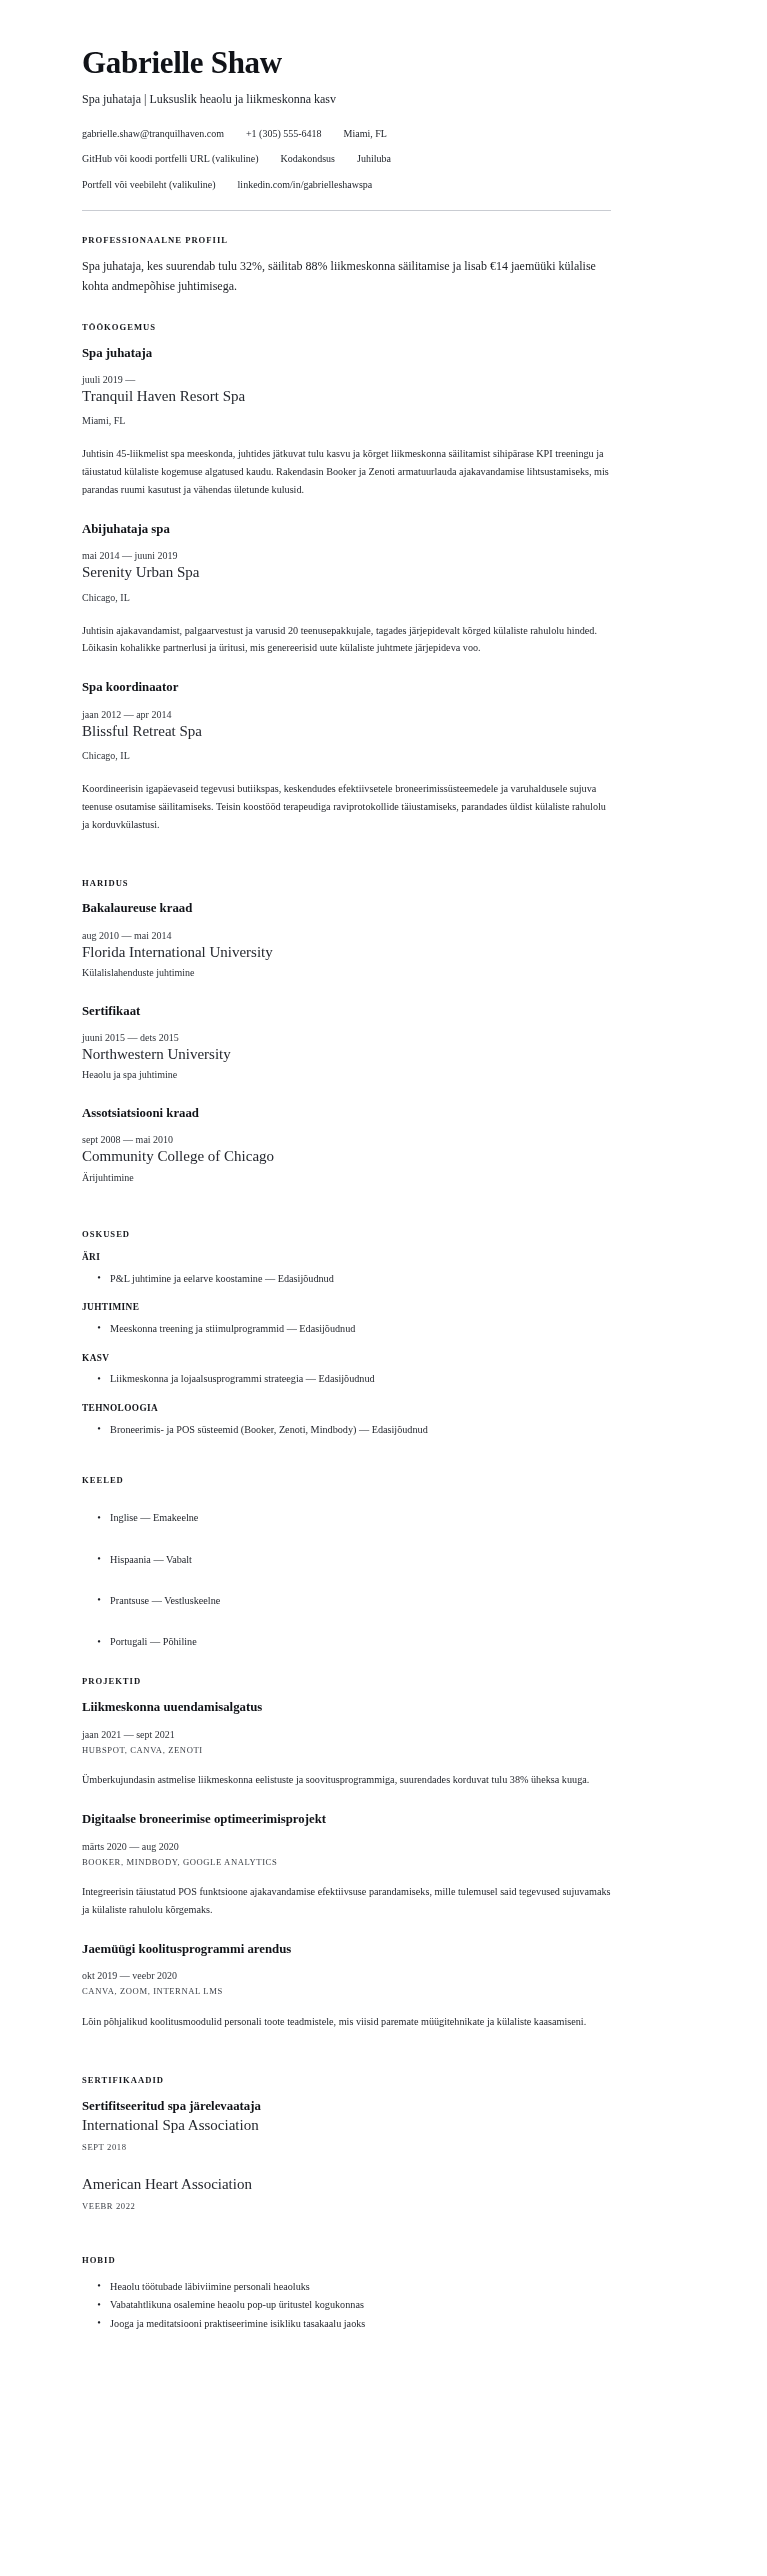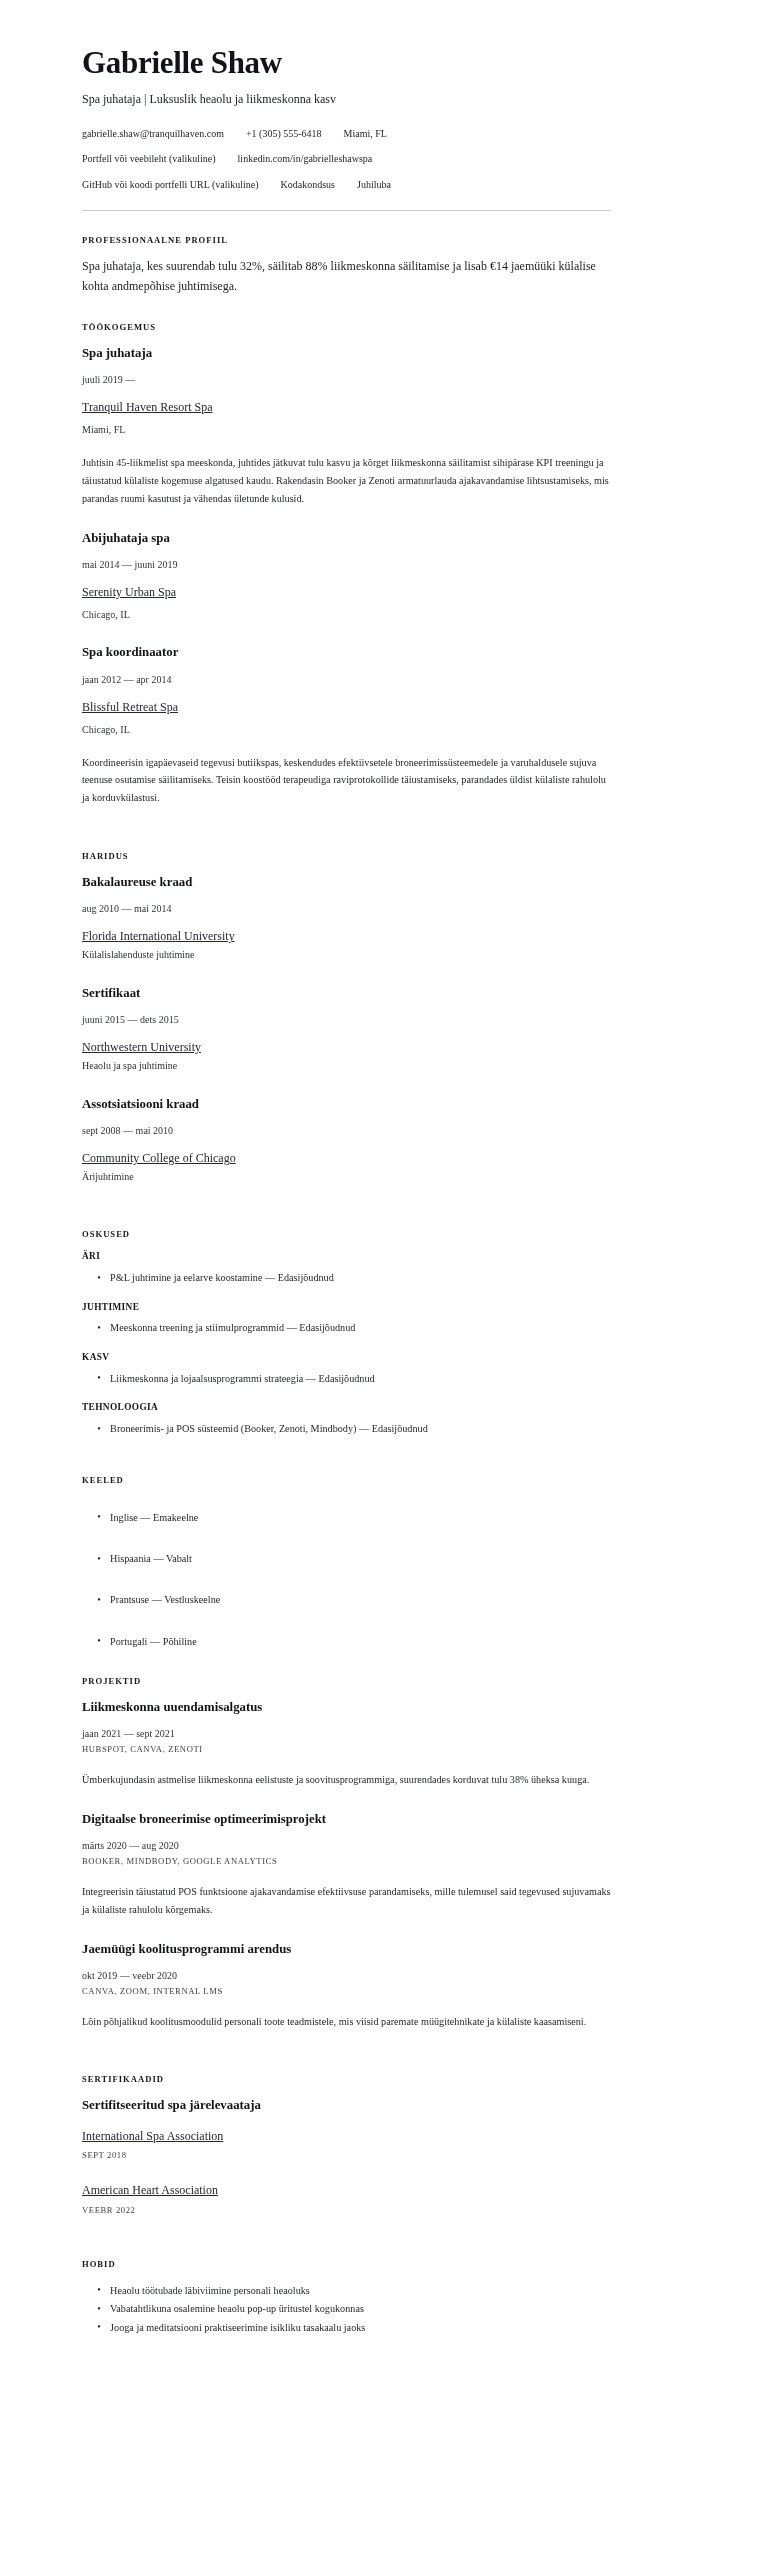--- a/index.html
+++ b/index.html
@@ -81,25 +81,24 @@
     color: #111318;
     line-height: 1.3;
   }
   .entry-date {
     font-size: 10px;
     color: #30343b;
     white-space: nowrap;
     flex: 0 0 auto;
   }
   .entry-org {
-    font-size: 12px;
+    font-size: 15px;
     color: #25282f;
-    margin-top: 14px;
+    margin-top: 1px;
     line-height: 1.45;
-    text-decoration: underline;
   }
   .entry-loc {
     font-size: 10px;
     color: #30343b;
     margin-top: 6.4px;
     line-height: 1.45;
   }
   .entry-sub {
     font-size: 10px;
     color: #2b2f36;
@@ -163,29 +162,29 @@
     <h1 class="name">Gabrielle Shaw</h1>
     <div class="headline">Spa juhataja | Luksuslik heaolu ja liikmeskonna kasv</div>
 
     <div class="contact-row">
       <span class="ci">gabrielle.shaw@tranquilhaven.com</span>
       <span class="ci">+1 (305) 555-6418</span>
       <span class="ci">Miami, FL</span>
     </div>
 
     <div class="contact-row">
-      <span class="ci">Portfell või veebileht (valikuline)</span>
-      <span class="ci">linkedin.com/in/gabrielleshawspa</span>
-    </div>
-
-    <div class="contact-row">
       <span class="ci">GitHub või koodi portfelli URL (valikuline)</span>
       <span class="ci">Kodakondsus</span>
       <span class="ci">Juhiluba</span>
     </div>
+
+    <div class="contact-row">
+      <span class="ci">Portfell või veebileht (valikuline)</span>
+      <span class="ci">linkedin.com/in/gabrielleshawspa</span>
+    </div>
   </div>
 
   <hr class="rule">
 
   <div class="section">
     <div class="section-title">PROFESSIONAALNE PROFIIL</div>
     <p class="summary">Spa juhataja, kes suurendab tulu 32%, säilitab 88% liikmeskonna säilitamise ja lisab €14 jaemüüki külalise kohta andmepõhise juhtimisega.</p>
   </div>
 
   <div class="section-gap"></div>
@@ -203,20 +202,21 @@
       <div class="entry-body">Juhtisin 45-liikmelist spa meeskonda, juhtides jätkuvat tulu kasvu ja kõrget liikmeskonna säilitamist sihipärase KPI treeningu ja täiustatud külaliste kogemuse algatused kaudu. Rakendasin Booker ja Zenoti armatuurlauda ajakavandamise lihtsustamiseks, mis parandas ruumi kasutust ja vähendas ületunde kulusid.</div>
     </div>
 
     <div class="entry">
       <div class="entry-head">
         <span class="entry-title">Abijuhataja spa</span>
         <span class="entry-date">mai 2014 — juuni 2019</span>
       </div>
       <div class="entry-org">Serenity Urban Spa</div>
       <div class="entry-loc">Chicago, IL</div>
+      <div class="entry-body">Juhtisin ajakavandamist, palgaarvestust ja varusid 20 teenusepakkujale, tagades järjepidevalt kõrged külaliste rahulolu hinded. Lõikasin kohalikke partnerlusi ja üritusi, mis genereerisid uute külaliste juhtmete järjepideva voo.</div>
     </div>
 
     <div class="entry">
       <div class="entry-head">
         <span class="entry-title">Spa koordinaator</span>
         <span class="entry-date">jaan 2012 — apr 2014</span>
       </div>
       <div class="entry-org">Blissful Retreat Spa</div>
       <div class="entry-loc">Chicago, IL</div>
       <div class="entry-body">Koordineerisin igapäevaseid tegevusi butiikspas, keskendudes efektiivsetele broneerimissüsteemedele ja varuhaldusele sujuva teenuse osutamise säilitamiseks. Teisin koostööd terapeudiga raviprotokollide täiustamiseks, parandades üldist külaliste rahulolu ja korduvkülastusi.</div>

